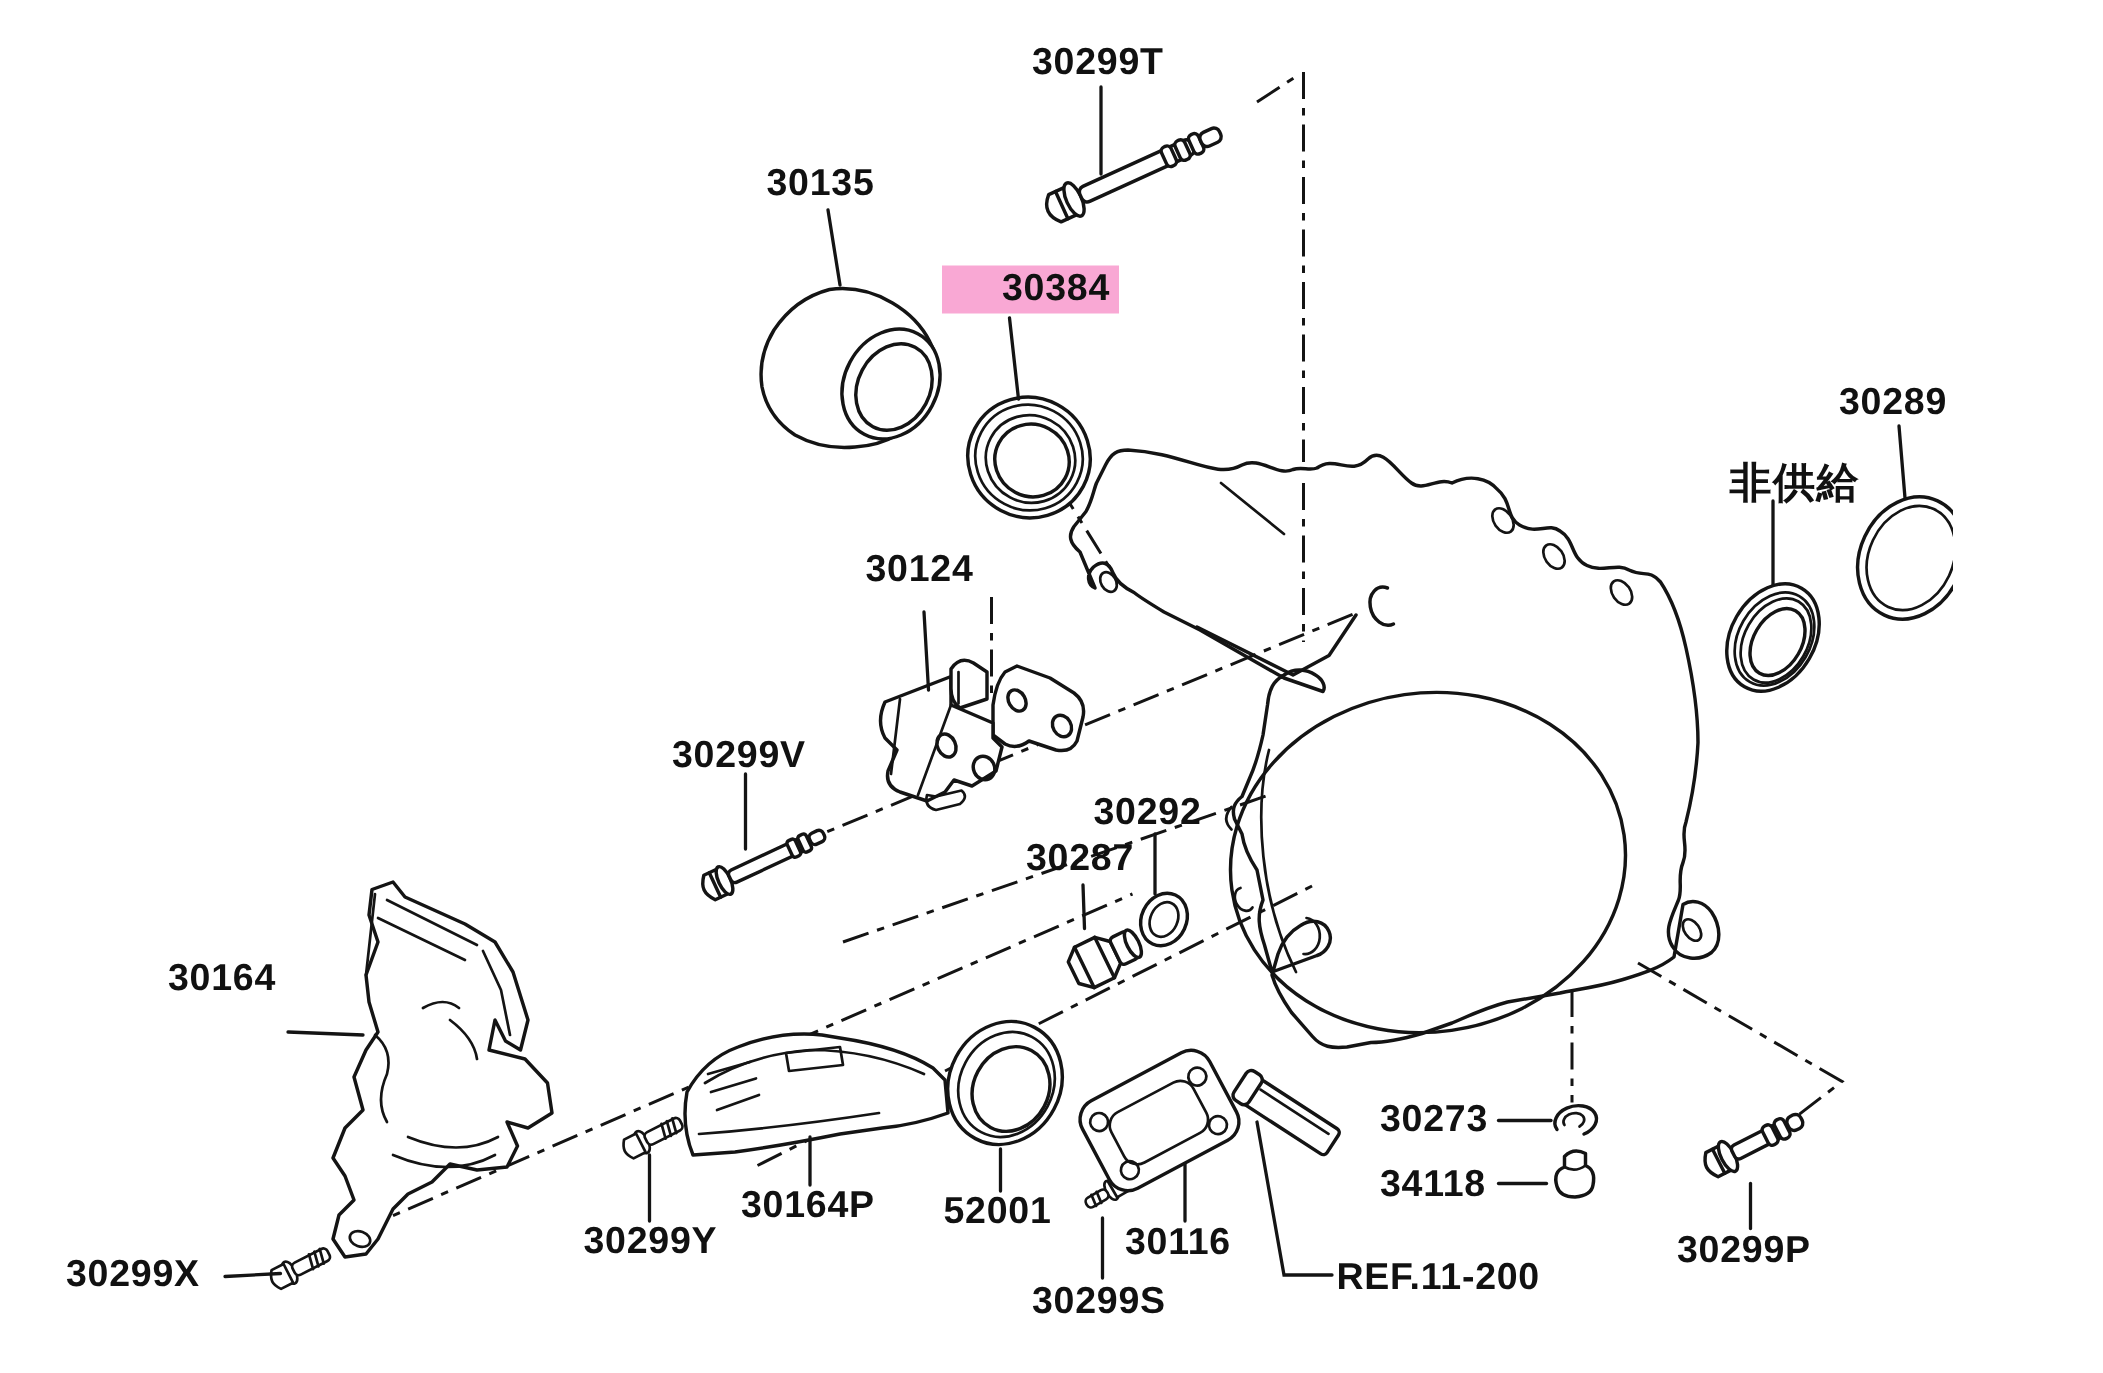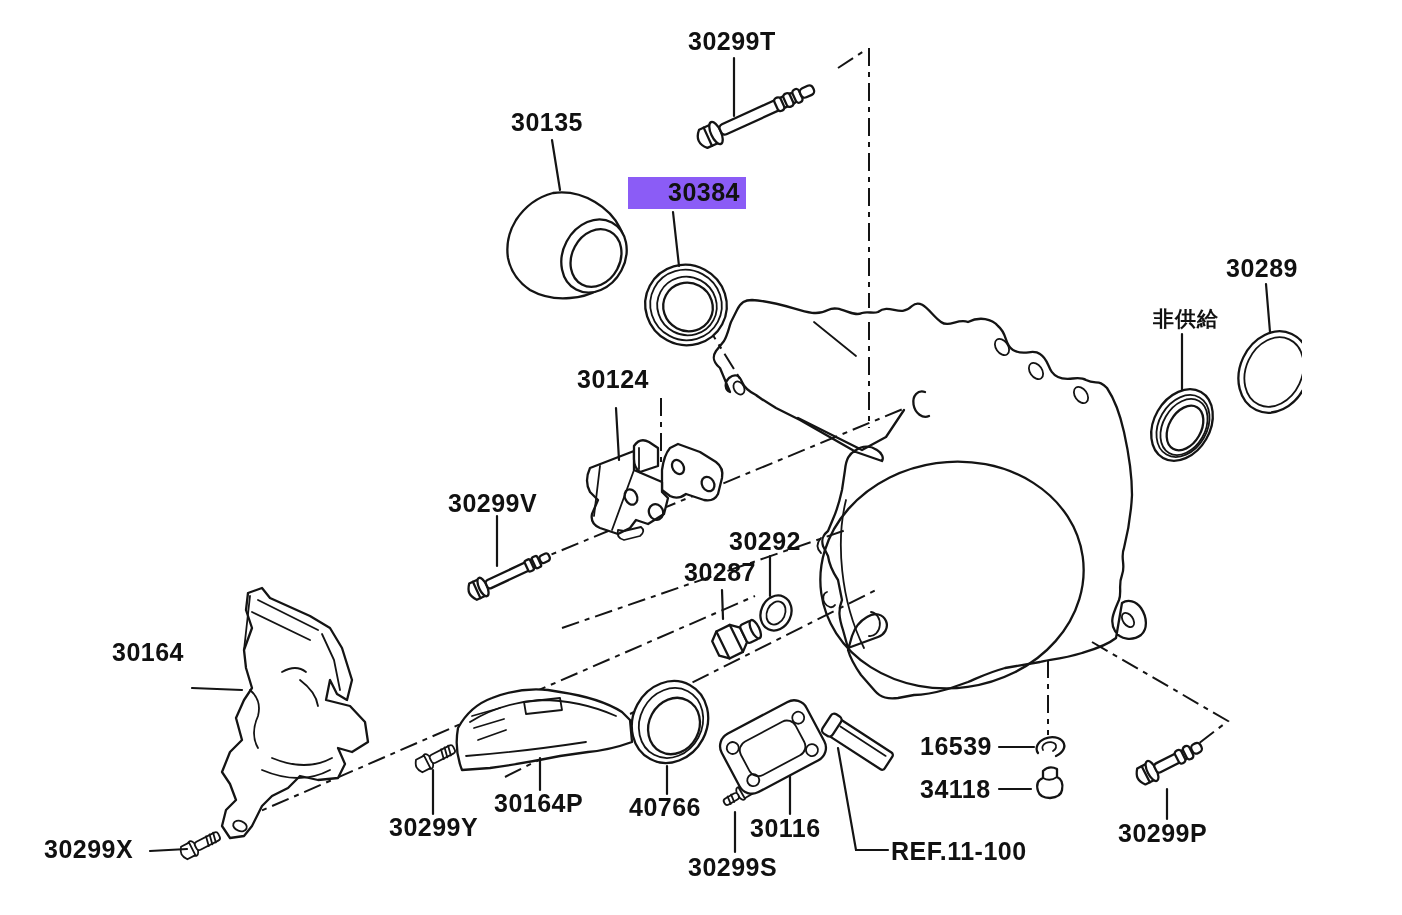--- a/index.html
+++ b/index.html
@@ -5,21 +5,21 @@
   html,body{margin:0;padding:0;background:#fff;}
   .stage{
     position:relative;width:1302px;height:915px;background:#ffffff;
     font-family:"Liberation Sans",sans-serif;overflow:hidden;
   }
   .stage svg{position:absolute;left:0;top:0;}
   .part-label{
     position:absolute;font-size:25px;font-weight:600;letter-spacing:.5px;
     line-height:1;color:#111;white-space:nowrap;
   }
-  .part-label.cjk{font-size:21px;font-weight:700;letter-spacing:1px;}
+  .part-label.cjk{font-size:28px;font-weight:700;letter-spacing:1px;}
   .part-label.hl{padding:3px 6px 4px 6px;}
   
   .ln{stroke:#141414;fill:none;stroke-width:2.3;stroke-linecap:round;stroke-linejoin:round;}
   .lnf{stroke:#141414;fill:#ffffff;stroke-width:2.3;stroke-linecap:round;stroke-linejoin:round;}
   .thin{stroke-width:1.8;}
   .axis{stroke:#141414;fill:none;stroke-width:2;stroke-dasharray:18 6 5 6;}
   .leader{stroke:#141414;fill:none;stroke-width:2.2;stroke-linecap:round;}
 </style>
 </head>
 <body>
@@ -271,31 +271,31 @@
     <path class="leader" d="M 790,776 L 790,814"></path>
     <path class="leader" d="M 888,850 L 856,850 L 838,748"></path>
     <path class="leader" d="M 999,747 L 1034,747"></path>
     <path class="leader" d="M 999,789 L 1031,789"></path>
     <path class="leader" d="M 1167,789 L 1167,819"></path>
   </g>
 </svg>
 
   <div class="part-label" style="left:688px;top:29px">30299T</div>
   <div class="part-label" style="left:511px;top:110px">30135</div>
-  <div class="part-label hl" style="left: 628px; top: 177px; background: #8b5cf6; padding-left: 40px;">30384</div>
+  <div class="part-label hl" style="left: 628px; top: 177px; background: #f9a8d4; padding-left: 40px;">30384</div>
   <div class="part-label" style="left:1226px;top:256px">30289</div>
   <div class="part-label cjk" style="left:1153px;top:308px">非供給</div>
   <div class="part-label" style="left:577px;top:367px">30124</div>
   <div class="part-label" style="left:448px;top:491px">30299V</div>
   <div class="part-label" style="left:729px;top:529px">30292</div>
   <div class="part-label" style="left:684px;top:560px">30287</div>
   <div class="part-label" style="left:112px;top:640px">30164</div>
   <div class="part-label" style="left:44px;top:837px">30299X</div>
   <div class="part-label" style="left:389px;top:815px">30299Y</div>
   <div class="part-label" style="left:494px;top:791px">30164P</div>
-  <div class="part-label" style="left:629px;top:795px">40766</div>
+  <div class="part-label" style="left:629px;top:795px">52001</div>
   <div class="part-label" style="left:688px;top:855px">30299S</div>
   <div class="part-label" style="left:750px;top:816px">30116</div>
-  <div class="part-label" style="left:891px;top:839px">REF.11-100</div>
-  <div class="part-label" style="left:920px;top:734px">16539</div>
+  <div class="part-label" style="left:891px;top:839px">REF.11-200</div>
+  <div class="part-label" style="left:920px;top:734px">30273</div>
   <div class="part-label" style="left:920px;top:777px">34118</div>
   <div class="part-label" style="left:1118px;top:821px">30299P</div>
 </div>
 
 </body></html>

